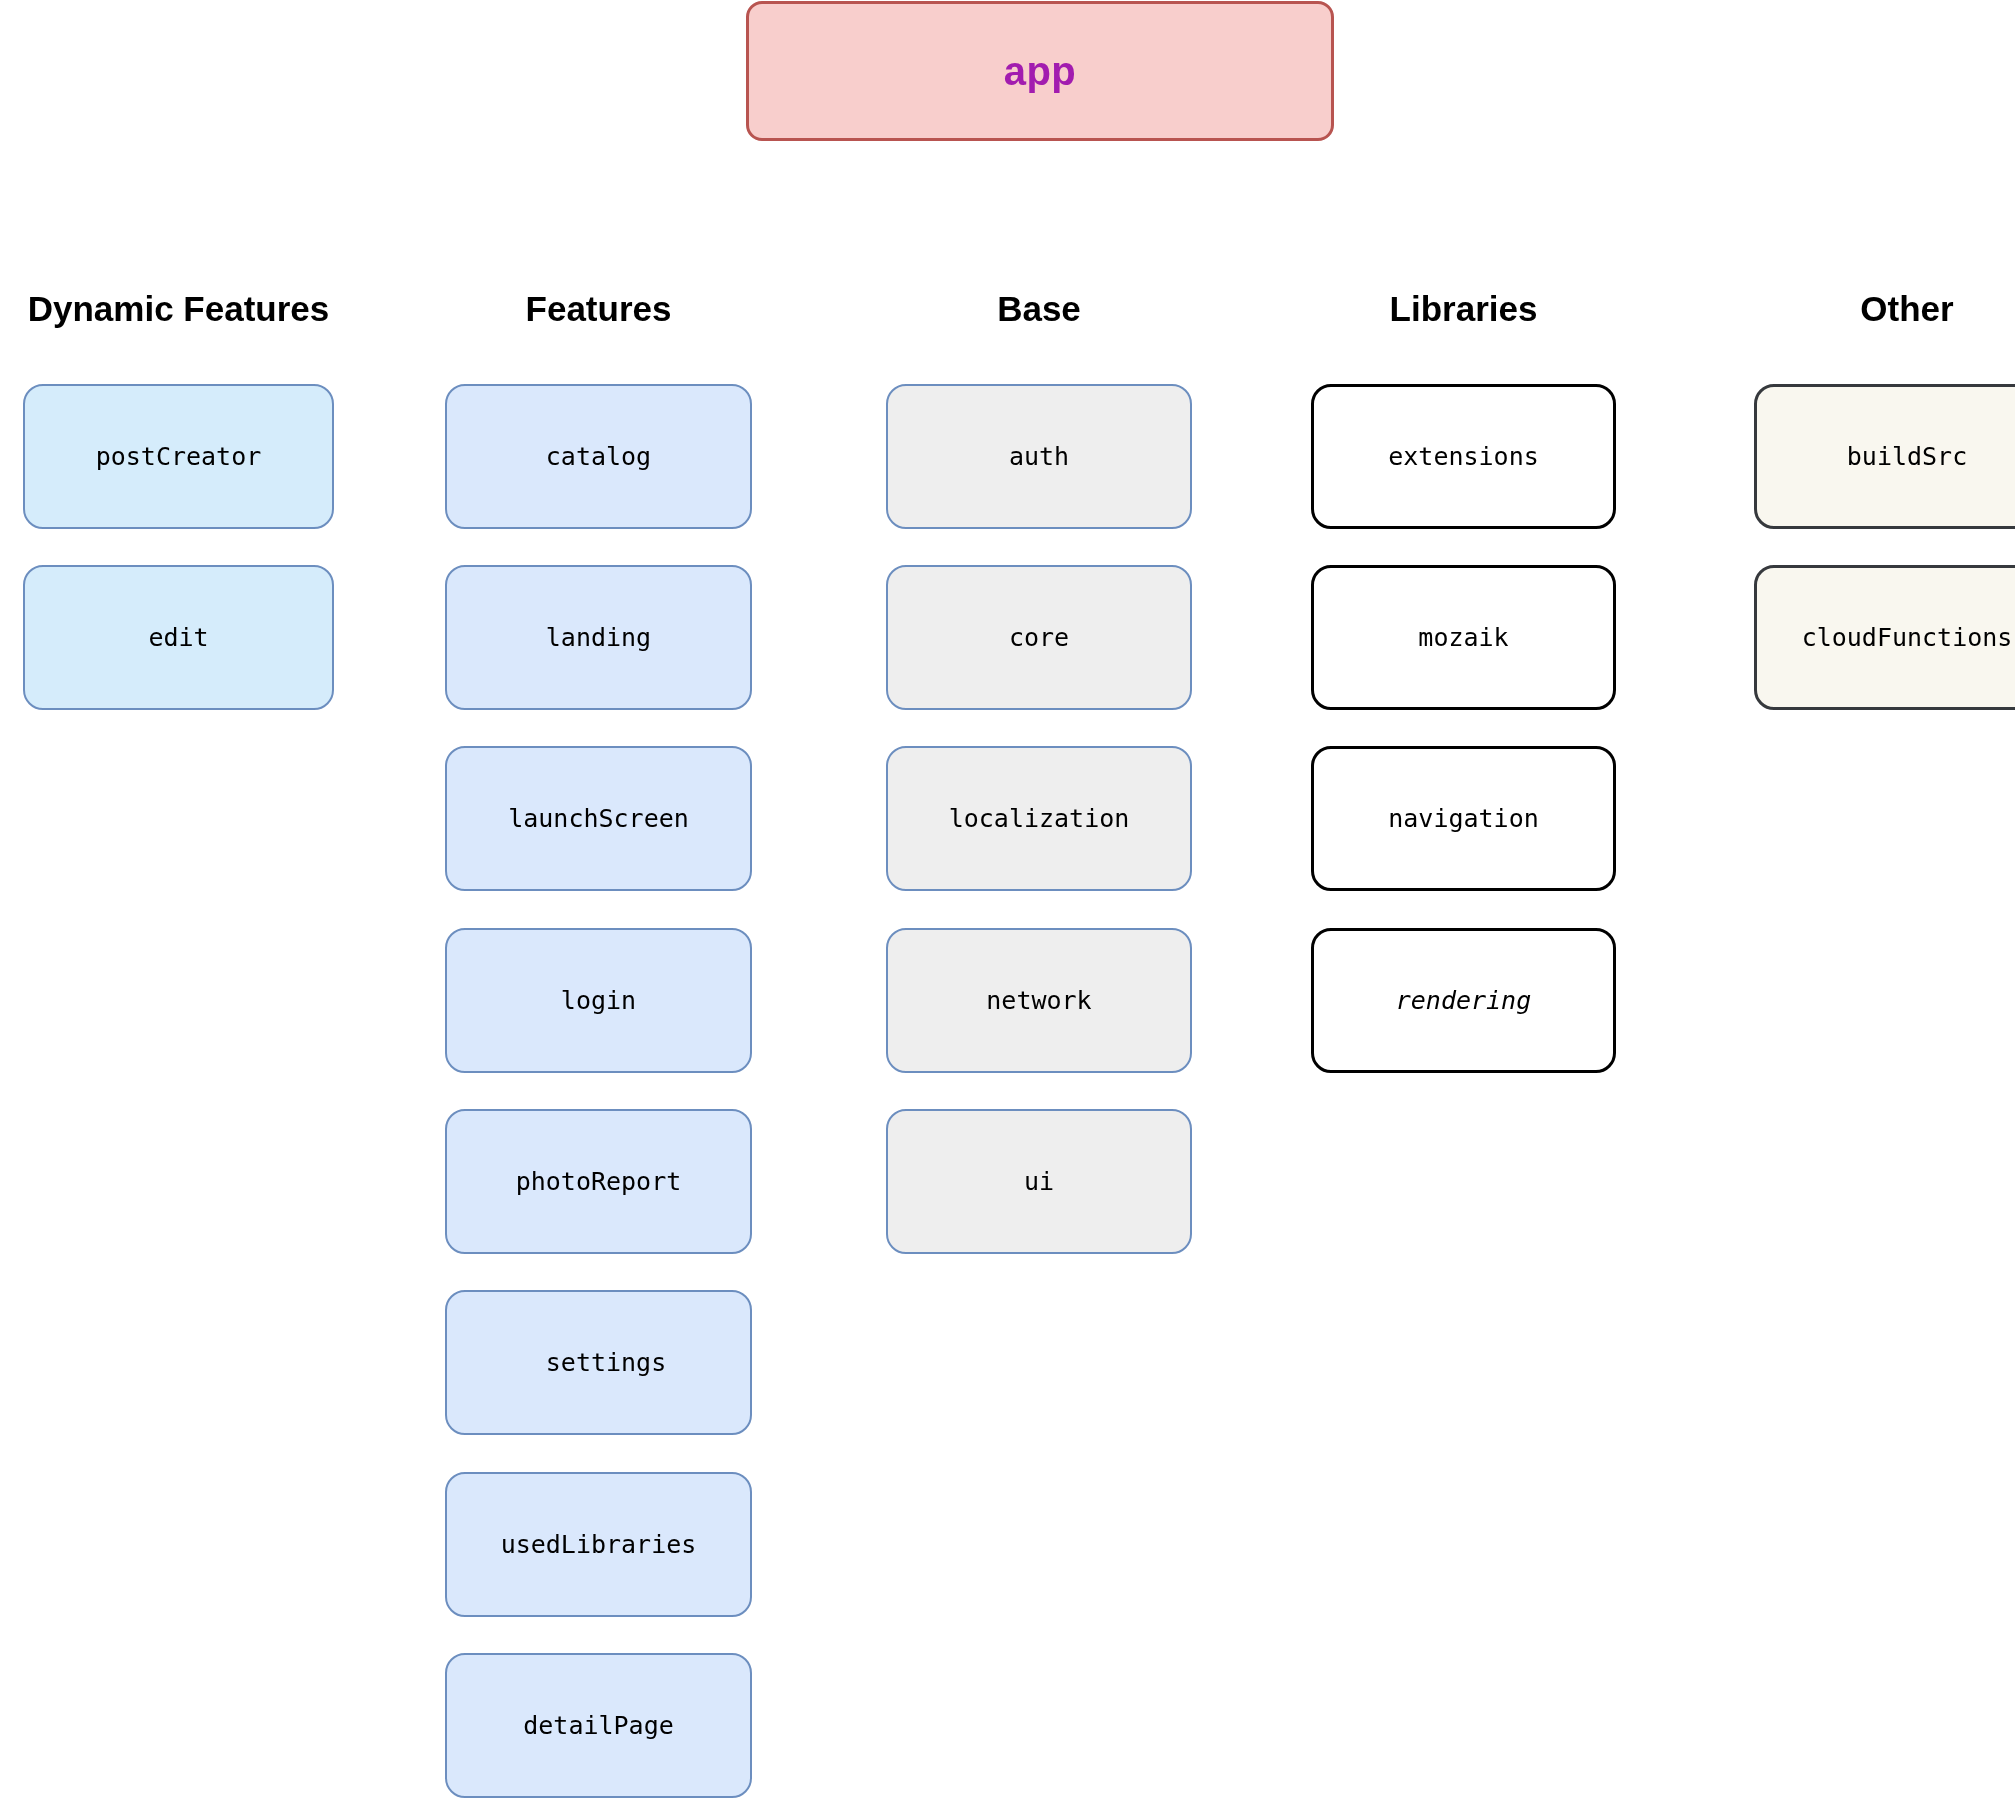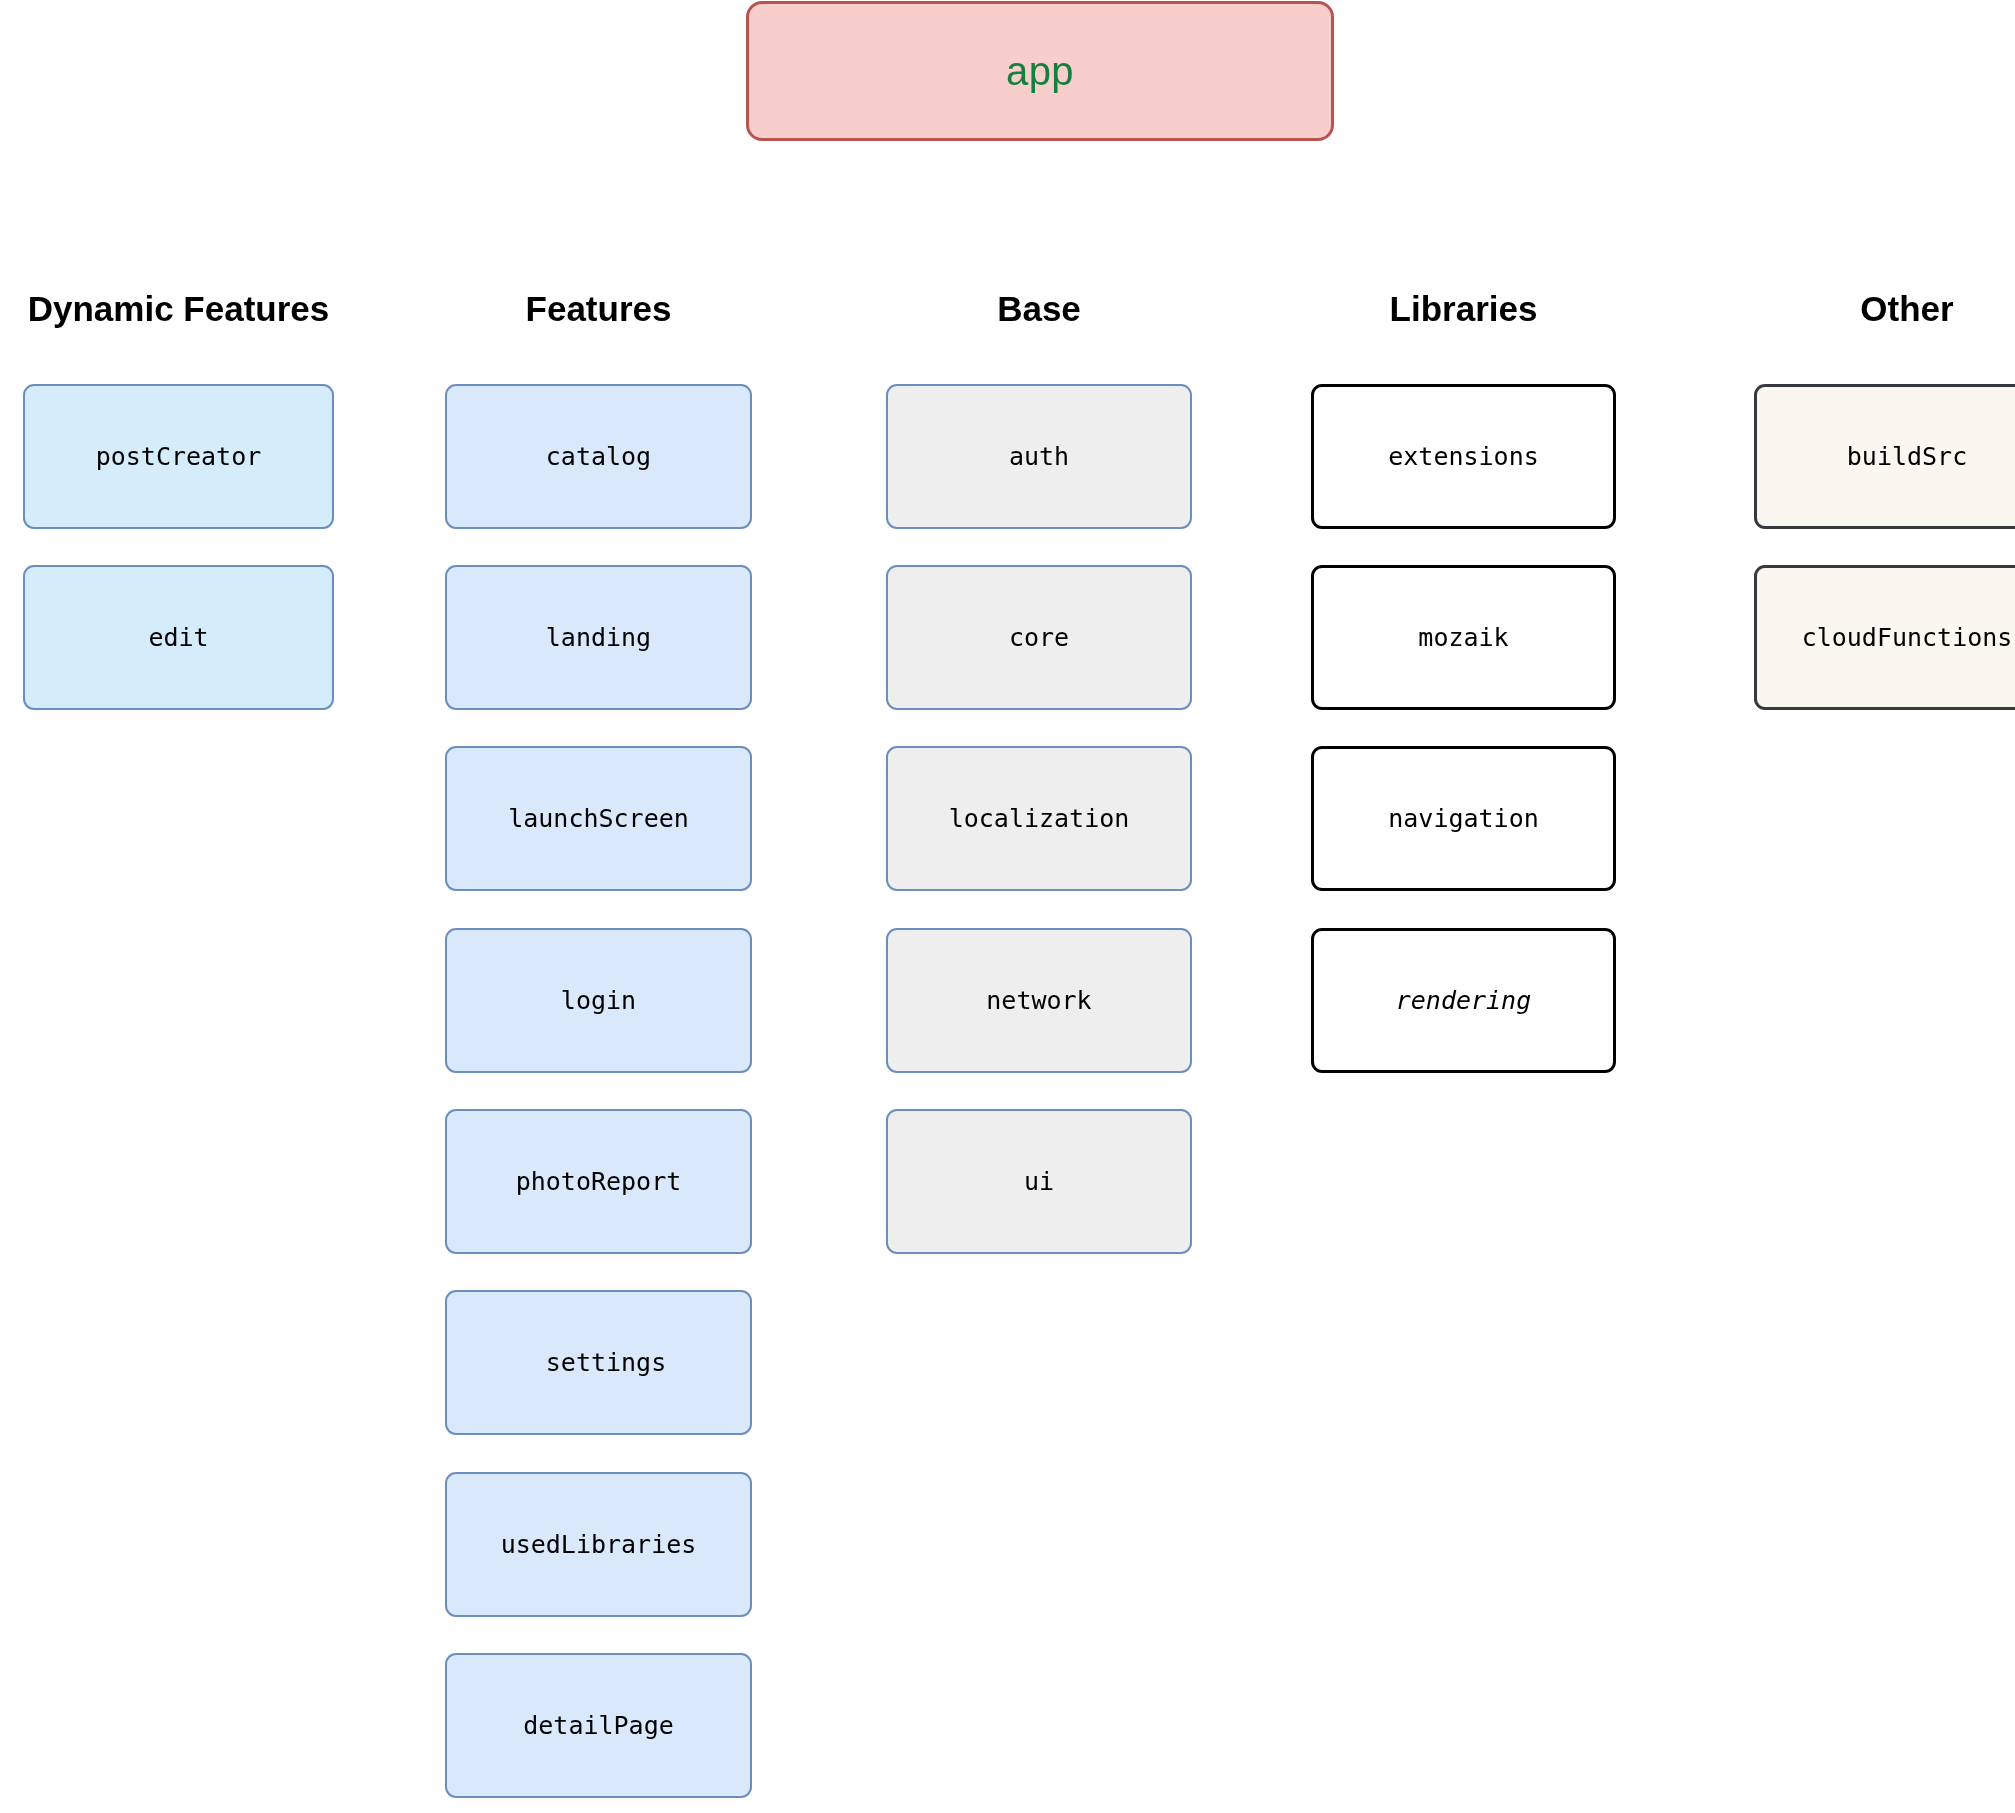--- a/index.html
+++ b/index.html
@@ -34,23 +34,23 @@
     box-sizing: border-box;
     border-radius: 16px;
     background: #f8cecc;
     border: 3.6px solid #b85450;
     display: flex;
     align-items: center;
     justify-content: center;
   }
   .root-label {
     font-family: "Liberation Sans", sans-serif;
-    font-weight: normal;
+    font-weight: bold;
     font-size: 40px;
-    color: #15803d;
+    color: #a21caf;
     letter-spacing: 0.4px;
     line-height: 1;
   }
 
   
   .column {
     position: absolute;
     top: 0;
     height: 1814px;
   }
@@ -67,21 +67,21 @@
     color: #000000;
     white-space: nowrap;
   }
 
   .node {
     position: absolute;
     left: 0;
     width: 100%;
     height: 145px;
     box-sizing: border-box;
-    border-radius: 11px;
+    border-radius: 20px;
     display: flex;
     align-items: center;
     justify-content: center;
   }
   .node-label {
     font-family: "DejaVu Sans Mono", "Liberation Mono", monospace;
     font-size: 25px;
     color: #000000;
     line-height: 1;
     white-space: nowrap;

